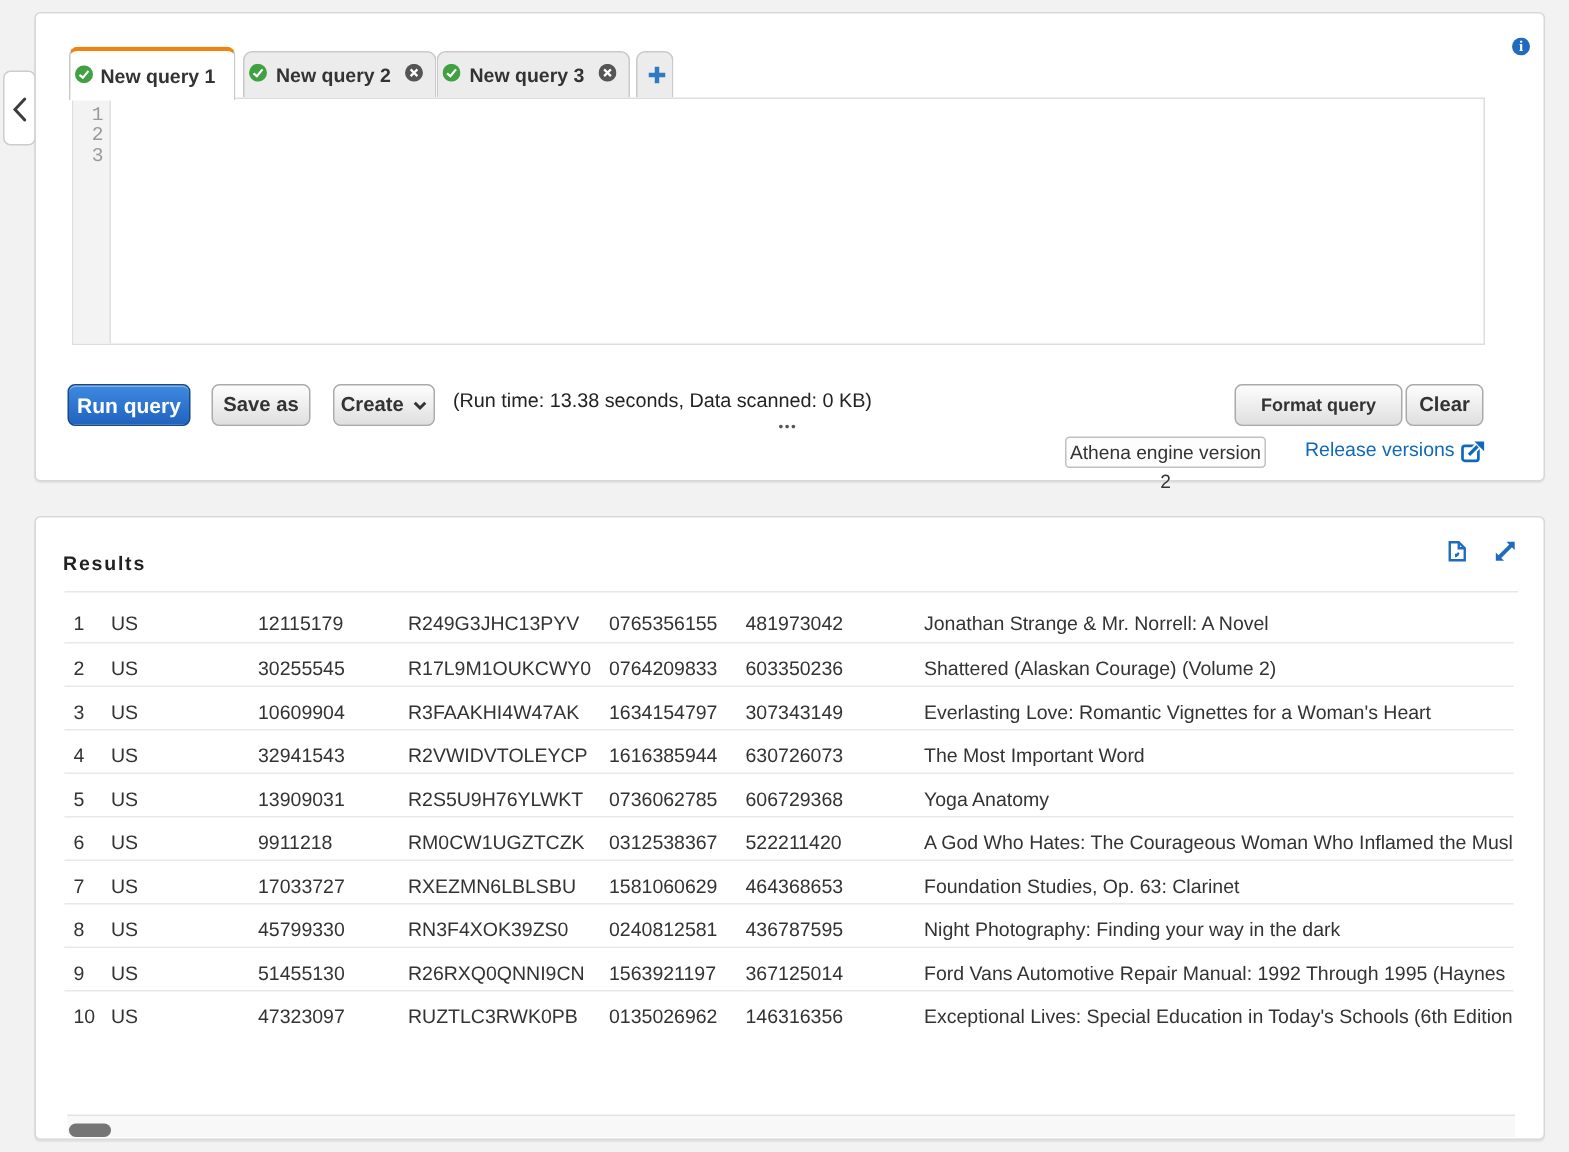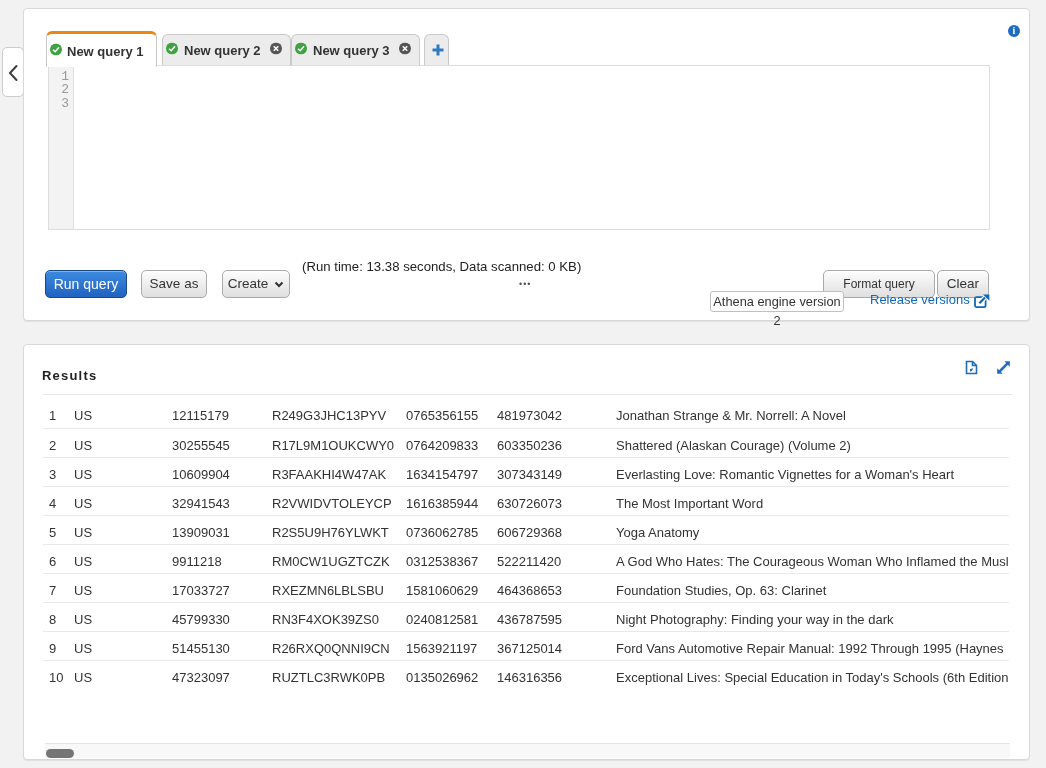--- a/index.html
+++ b/index.html
@@ -27,22 +27,22 @@
   #editor { position:absolute; left:24px; top:56px; width:942px; height:165px; border:1px solid #ddd;
     background:#fff; }
   #gutter { position:absolute; left:0; top:0; bottom:0; width:25px; background:#f3f3f3;
     border-right:1px solid #e0e0e0; color:#9a9a9a;
     font-family:"Liberation Mono", monospace; font-size:13px; line-height:13.4px;
     text-align:right; padding:4px 4px 0 0;}
   #code { position:absolute; left:27px; top:4px; font-family:"Liberation Mono", monospace;
     font-size:13px; line-height:13.4px; font-weight:bold; white-space:pre; }
   .kw { color:#8c10a6; } .idn { color:#1f64c8; } .num { color:#23815c; font-weight:normal; }
   
-  .btn { position:absolute; top:261px; height:28px; border-radius:5px;
-    font-weight:normal; font-size:13.5px; color:#333; text-align:center;
+  .btn { position:absolute; top:247px; height:28px; border-radius:5px;
+    font-weight:bold; font-size:13.5px; color:#333; text-align:center;
     border:1px solid #aaa; background:linear-gradient(#fdfdfd,#dfdfdf);
     line-height:26px; }
   #runquery { left:21px; width:82px; color:#fff;
     background:linear-gradient(#3d8ae0,#2063c0); border:1px solid #174a84; box-shadow:inset 0 1px 0 rgba(255,255,255,0.35); font-size:14px; }
   #saveas { left:117px; width:66px; }
   #create { left:198px; width:68px; }
   #fmtquery { left:799px; width:112px; font-size:12px; }
   #clearbtn { left:913px; width:52px; }
   #runtime { left:278px; top:250px; font-size:13.2px; color:#222; }
   #dots { left:495px; top:270px; font-size:9px; color:#555; letter-spacing:1px; }

